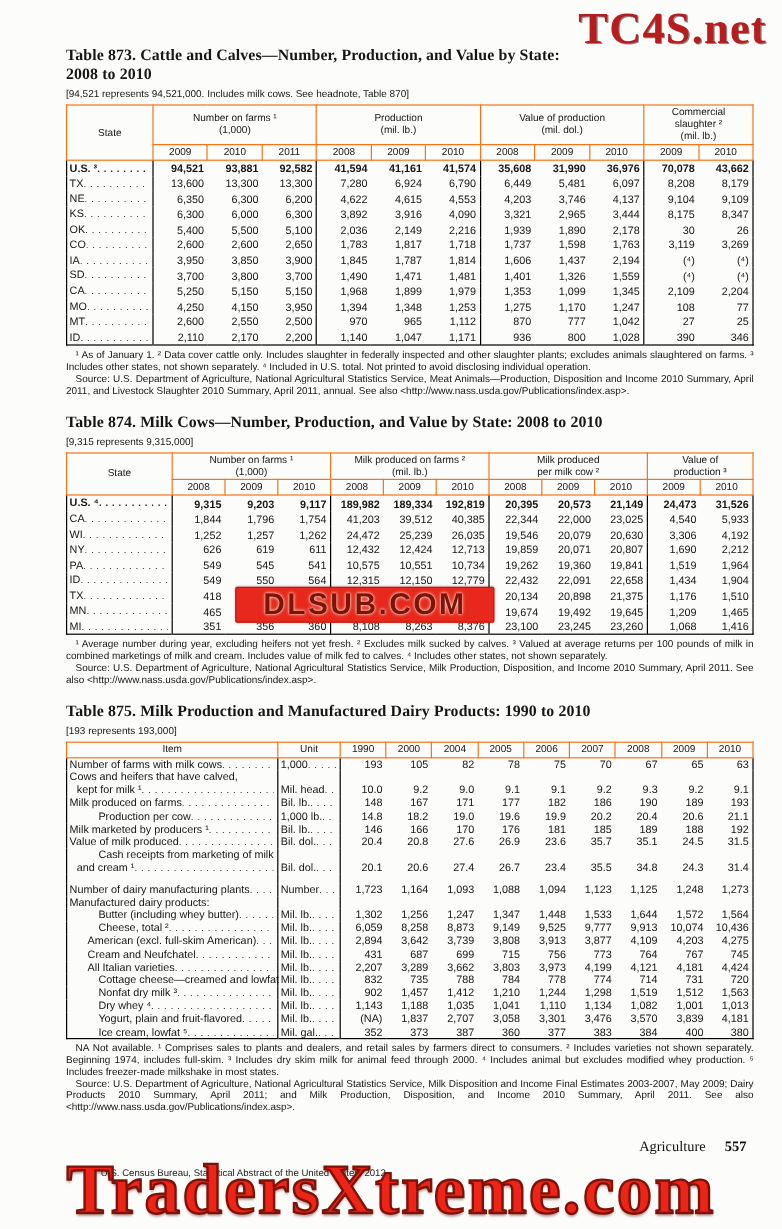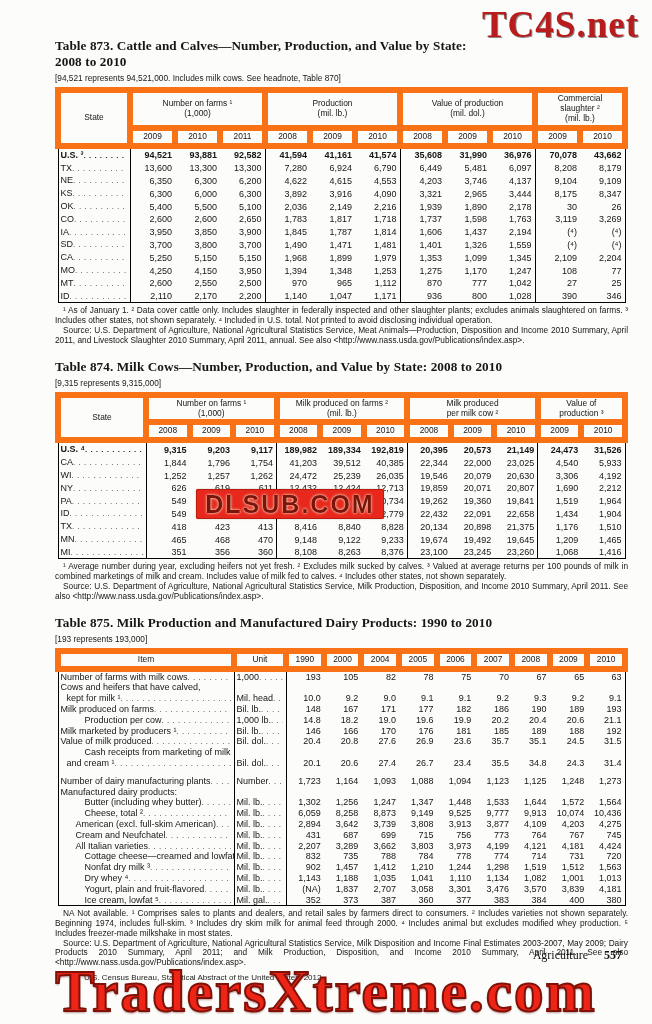--- a/index.html
+++ b/index.html
@@ -26,21 +26,21 @@
   .headnote { font-size: 8.3px; margin-bottom: 4px; }
 
   table.tbl {
     width: 100%;
     border-collapse: collapse;
     table-layout: fixed;
     border: 1.5px solid #000;
     font-size: 9px;
   }
   .tbl thead th {
-    border: 6px solid #f97316;
+    border: 1px solid #f97316;
     font-weight: normal;
     font-size: 8.4px;
     text-align: center;
     vertical-align: middle;
     padding: 1px 2px;
     line-height: 1.18;
   }
   .tbl thead th.group-head { white-space: pre-line; }
   .tbl tbody td {
     padding: 0 3px 0 2px;
@@ -69,21 +69,21 @@
   .footnotes p { text-indent: 8px; }
 
   
   .wm-top {
     position: absolute; top: 3px; right: 13px;
     font-family: "Liberation Serif", serif; font-weight: bold;
     font-size: 37px; color: #b91c1c; letter-spacing: 1px;
     text-shadow: 1px 1px 0 #8a8a8a;
   }
   .wm-mid {
-    position: absolute; left: 196px; top: 489px; width: 188px; height: 30px;
+    position: absolute; left: 196px; top: 489px; width: 216px; height: 30px;
     background: #e8281c; border-radius: 2px;
     box-shadow: inset 0 0 0 1px #b71c0c, 0 0 2px rgba(0,0,0,0.25);
     display: flex; align-items: center; justify-content: center;
     font-weight: bold; font-size: 25px; letter-spacing: 2px;
     color: #7d1409;
     text-shadow: 0 0 3px rgba(255,250,220,0.95), 0 0 1px rgba(255,255,255,0.9);
   }
   .wm-bottom {
     position: absolute; left: 0; right: 0; top: 962px; text-align: center;
     font-family: "Liberation Serif", serif; font-weight: bold;

